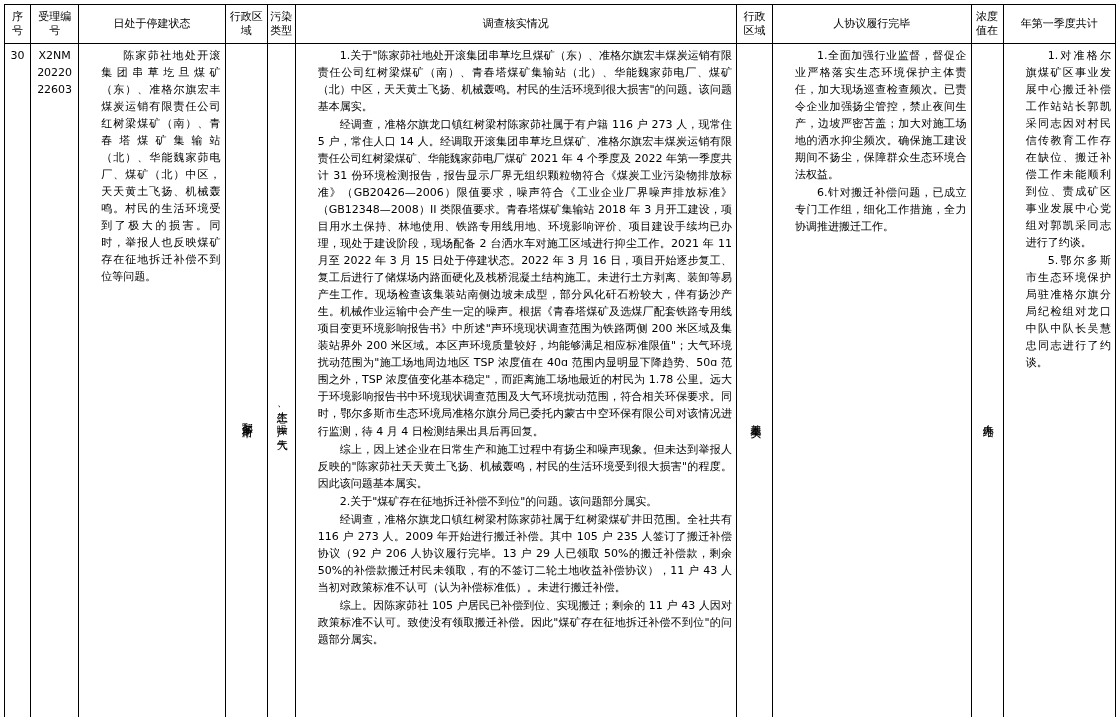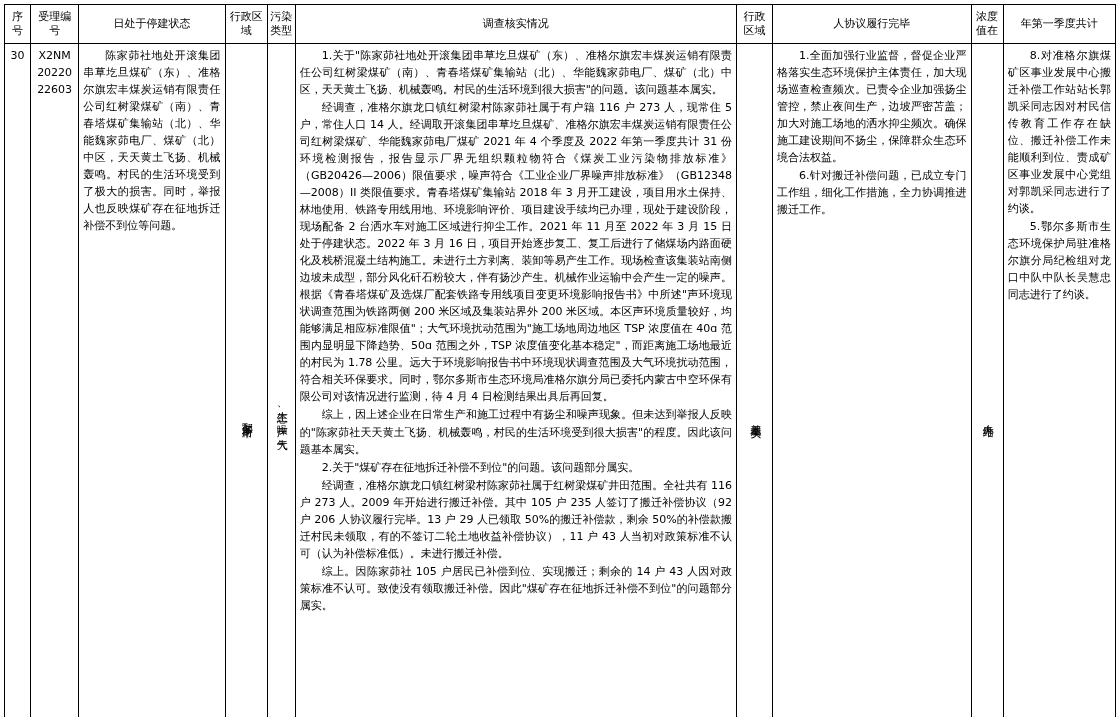--- a/index.html
+++ b/index.html
@@ -69,21 +69,21 @@
     line-height: 1.3;
   }
   .vert-wrap {
     display: flex;
     justify-content: center;
     align-items: center;
     height: 100%;
     min-height: 40px;
   }
   .para {
-    margin: 0 0 0 0;
+    margin: 0 0 0 18px;
     text-indent: 2em;
     text-align: justify;
   }
   .para + .para {
     margin-top: 1px;
   }
   .nowrap-code {
     word-break: break-all;
     line-height: 1.5;
   }
@@ -144,37 +144,37 @@
           <div class="vert-wrap">
               <span class="vert">生态、噪声、大气</span>
             </div>
         </td>
         <td class="small-body txt-justify">
           <p class="para">1.关于"陈家茆社地处开滚集团串草圪旦煤矿（东）、准格尔旗宏丰煤炭运销有限责任公司红树梁煤矿（南）、青春塔煤矿集输站（北）、华能魏家茆电厂、煤矿（北）中区，天天黄土飞扬、机械轰鸣。村民的生活环境到很大损害"的问题。该问题基本属实。</p>
           <p class="para">经调查，准格尔旗龙口镇红树梁村陈家茆社属于有户籍 116 户 273 人，现常住 5 户，常住人口 14 人。经调取开滚集团串草圪旦煤矿、准格尔旗宏丰煤炭运销有限责任公司红树梁煤矿、华能魏家茆电厂煤矿 2021 年 4 个季度及 2022 年第一季度共计 31 份环境检测报告，报告显示厂界无组织颗粒物符合《煤炭工业污染物排放标准》（GB20426—2006）限值要求，噪声符合《工业企业厂界噪声排放标准》（GB12348—2008）II 类限值要求。青春塔煤矿集输站 2018 年 3 月开工建设，项目用水土保持、林地使用、铁路专用线用地、环境影响评价、项目建设手续均已办理，现处于建设阶段，现场配备 2 台洒水车对施工区域进行抑尘工作。2021 年 11 月至 2022 年 3 月 15 日处于停建状态。2022 年 3 月 16 日，项目开始逐步复工、复工后进行了储煤场内路面硬化及栈桥混凝土结构施工。未进行土方剥离、装卸等易产生工作。现场检查该集装站南侧边坡未成型，部分风化矸石粉较大，伴有扬沙产生。机械作业运输中会产生一定的噪声。根据《青春塔煤矿及选煤厂配套铁路专用线项目变更环境影响报告书》中所述"声环境现状调查范围为铁路两侧 200 米区域及集装站界外 200 米区域。本区声环境质量较好，均能够满足相应标准限值"；大气环境扰动范围为"施工场地周边地区 TSP 浓度值在 40ɑ 范围内显明显下降趋势、50ɑ 范围之外，TSP 浓度值变化基本稳定"，而距离施工场地最近的村民为 1.78 公里。远大于环境影响报告书中环境现状调查范围及大气环境扰动范围，符合相关环保要求。同时，鄂尔多斯市生态环境局准格尔旗分局已委托内蒙古中空环保有限公司对该情况进行监测，待 4 月 4 日检测结果出具后再回复。</p>
           <p class="para">综上，因上述企业在日常生产和施工过程中有扬尘和噪声现象。但未达到举报人反映的"陈家茆社天天黄土飞扬、机械轰鸣，村民的生活环境受到很大损害"的程度。因此该问题基本属实。</p>
           <p class="para">2.关于"煤矿存在征地拆迁补偿不到位"的问题。该问题部分属实。</p>
           <p class="para">经调查，准格尔旗龙口镇红树梁村陈家茆社属于红树梁煤矿井田范围。全社共有 116 户 273 人。2009 年开始进行搬迁补偿。其中 105 户 235 人签订了搬迁补偿协议（92 户 206 人协议履行完毕。13 户 29 人已领取 50%的搬迁补偿款，剩余 50%的补偿款搬迁村民未领取，有的不签订二轮土地收益补偿协议），11 户 43 人当初对政策标准不认可（认为补偿标准低）。未进行搬迁补偿。</p>
-          <p class="para">综上。因陈家茆社 105 户居民已补偿到位、实现搬迁；剩余的 14 户 43 人因对政策标准不认可。致使没有领取搬迁补偿。因此"煤矿存在征地拆迁补偿不到位"的问题部分属实。</p>
+          <p class="para">综上。因陈家茆社 105 户居民已补偿到位、实现搬迁；剩余的 11 户 43 人因对政策标准不认可。致使没有领取搬迁补偿。因此"煤矿存在征地拆迁补偿不到位"的问题部分属实。</p>
         </td>
         <td class="cell-center">
           <div class="vert-wrap">
               <span class="vert">基本属实</span>
             </div>
         </td>
         <td class="cell-mid small-body">
           <p class="para">1.全面加强行业监督，督促企业严格落实生态环境保护主体责任，加大现场巡查检查频次。已责令企业加强扬尘管控，禁止夜间生产，边坡严密苫盖；加大对施工场地的洒水抑尘频次。确保施工建设期间不扬尘，保障群众生态环境合法权益。</p>
           <p class="para">6.针对搬迁补偿问题，已成立专门工作组，细化工作措施，全力协调推进搬迁工作。</p>
         </td>
         <td class="cell-center">
           <div class="vert-wrap">
               <span class="vert">未办结</span>
             </div>
         </td>
         <td class="small-body">
-          <p class="para">8.对准格尔旗煤矿区事业发展中心搬迁补偿工作站站长郭凯采同志因对村民信传教育工作存在缺位、搬迁补偿工作未能顺利到位、责成矿区事业发展中心党组对郭凯采同志进行了约谈。</p>
+          <p class="para">1.对准格尔旗煤矿区事业发展中心搬迁补偿工作站站长郭凯采同志因对村民信传教育工作存在缺位、搬迁补偿工作未能顺利到位、责成矿区事业发展中心党组对郭凯采同志进行了约谈。</p>
           <p class="para">5.鄂尔多斯市生态环境保护局驻准格尔旗分局纪检组对龙口中队中队长吴慧忠同志进行了约谈。</p>
         </td>
       </tr>
 
     </tbody>
   </table>
 </div>
 
 </body></html>

